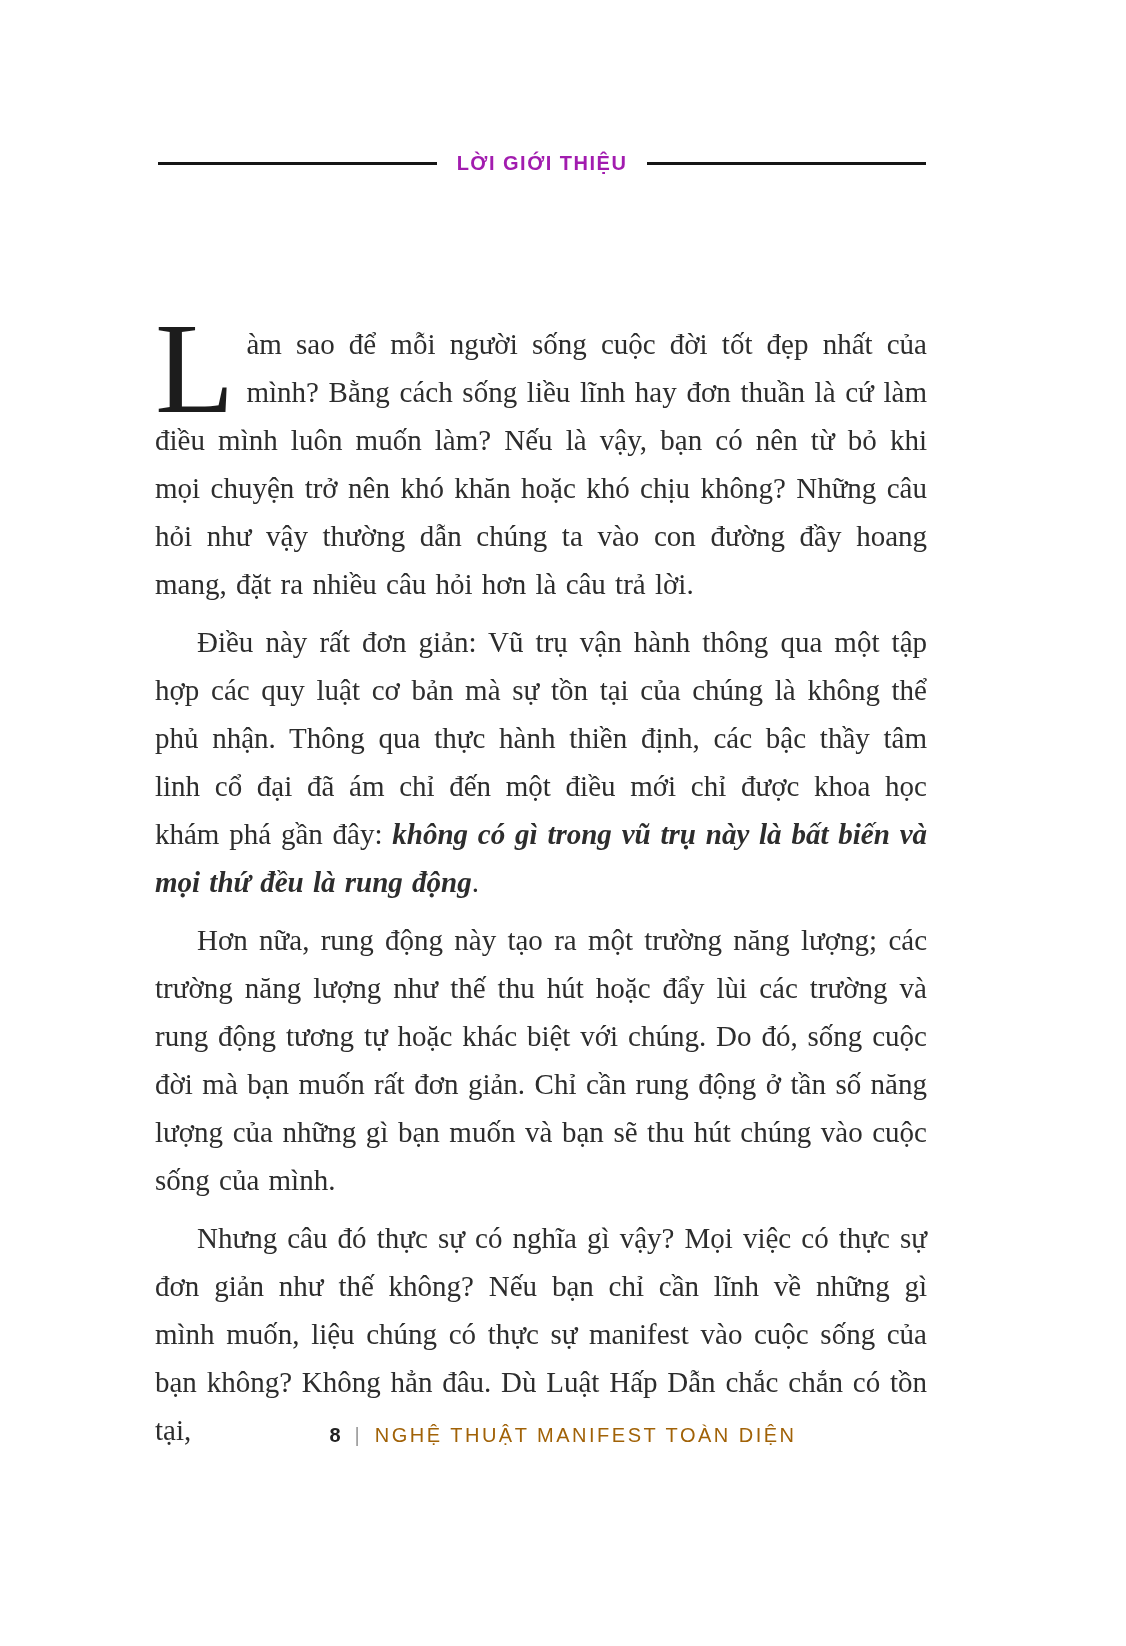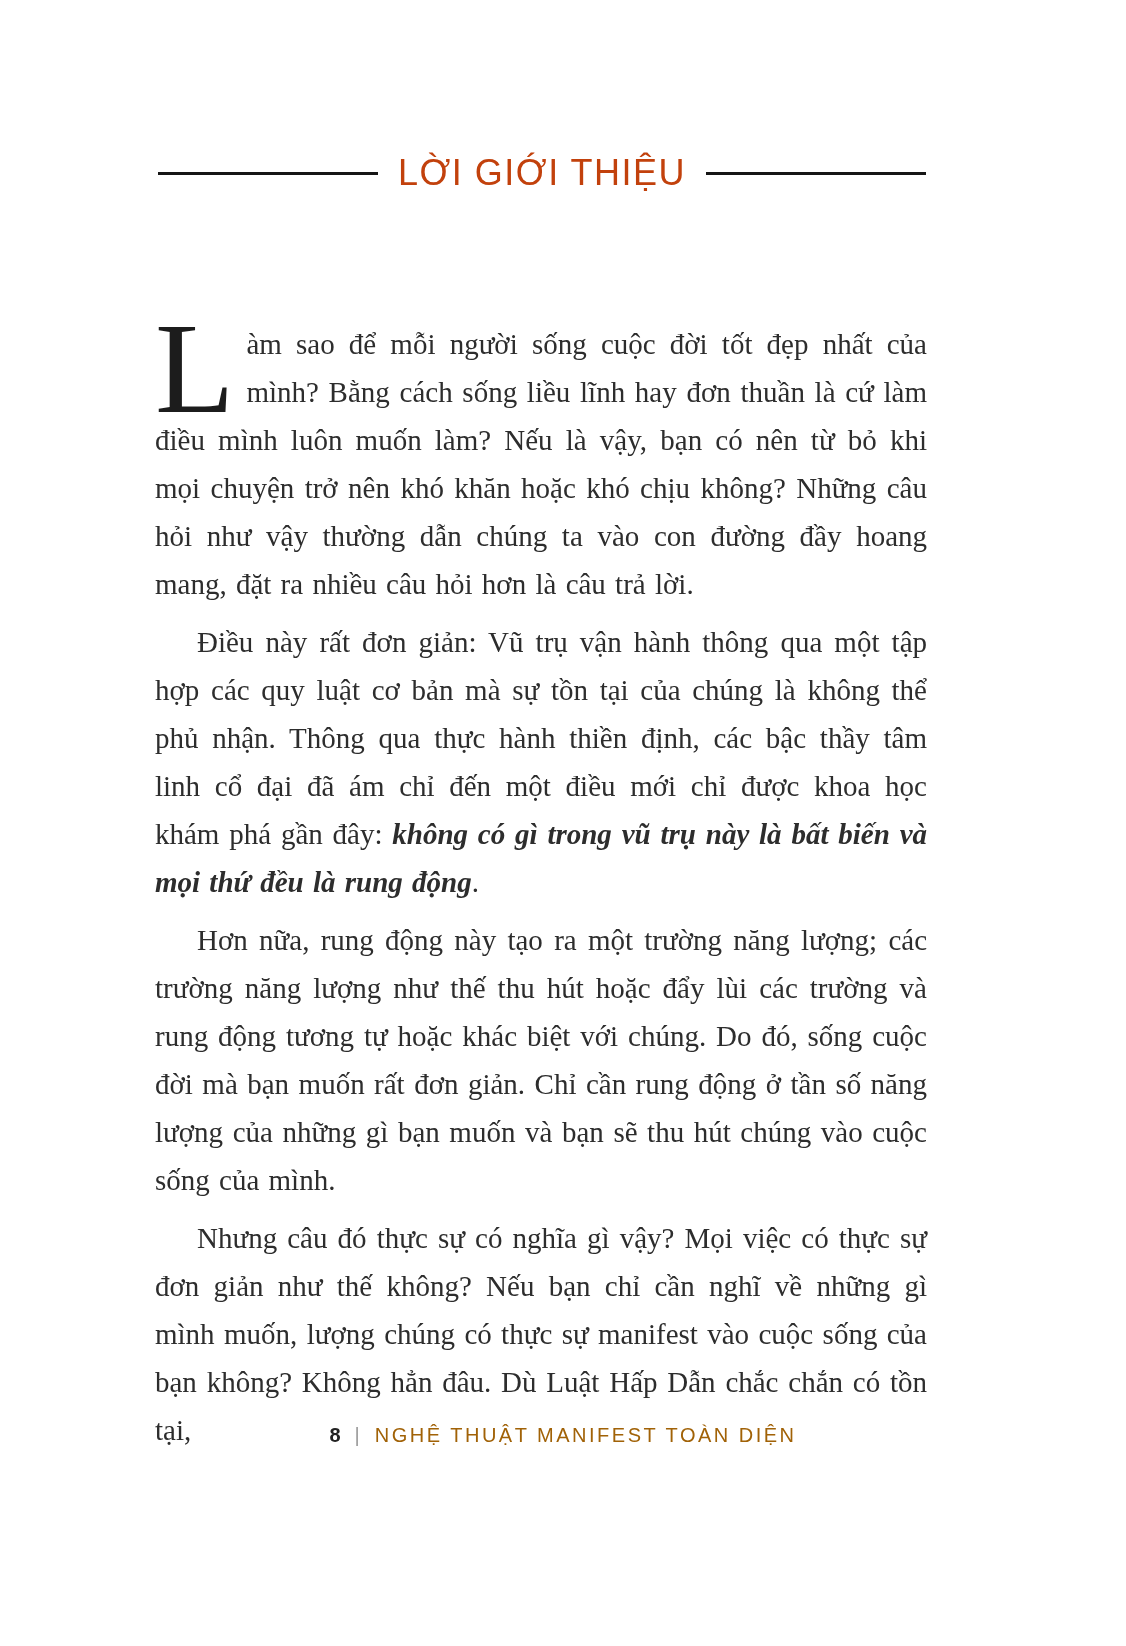--- a/index.html
+++ b/index.html
@@ -25,24 +25,24 @@
     align-items: center;
     gap: 20px;
   }
   .rule {
     flex: 1;
     height: 3px;
     background: #161616;
   }
   .heading {
     font-family: "Liberation Sans", sans-serif;
-    font-weight: normal;
-    font-size: 36px;
+    font-weight: bold;
+    font-size: 20px;
     letter-spacing: 1.5px;
-    color: #c2410c;
+    color: #a21caf;
     white-space: nowrap;
   }
 
   
   .body-text {
     position: absolute;
     top: 320px;
     left: 155px;
     width: 772px;
     font-size: 29px;
@@ -107,20 +107,20 @@
     <span class="rule"></span>
   </div>
 
   <div class="body-text">
     <p class="para"><span class="dropcap">L</span><span>àm sao để mỗi người sống cuộc đời tốt đẹp nhất của mình? Bằng cách sống liều lĩnh hay đơn thuần là cứ làm điều mình luôn muốn làm? Nếu là vậy, bạn có nên từ bỏ khi mọi chuyện trở nên khó khăn hoặc khó chịu không? Những câu hỏi như vậy thường dẫn chúng ta vào con đường đầy hoang mang, đặt ra nhiều câu hỏi hơn là câu trả lời.</span></p>
 
     <p class="para indent"><span>Điều này rất đơn giản: Vũ trụ vận hành thông qua một tập hợp các quy luật cơ bản mà sự tồn tại của chúng là không thể phủ nhận. Thông qua thực hành thiền định, các bậc thầy tâm linh cổ đại đã ám chỉ đến một điều mới chỉ được khoa học khám phá gần đây: </span><span class="em">không có gì trong vũ trụ này là bất biến và mọi thứ đều là rung động</span><span>.</span></p>
 
     <p class="para indent">Hơn nữa, rung động này tạo ra một trường năng lượng; các trường năng lượng như thế thu hút hoặc đẩy lùi các trường và rung động tương tự hoặc khác biệt với chúng. Do đó, sống cuộc đời mà bạn muốn rất đơn giản. Chỉ cần rung động ở tần số năng lượng của những gì bạn muốn và bạn sẽ thu hút chúng vào cuộc sống của mình.</p>
 
-    <p class="para indent">Nhưng câu đó thực sự có nghĩa gì vậy? Mọi việc có thực sự đơn giản như thế không? Nếu bạn chỉ cần nghĩ về những gì mình muốn, lượng chúng có thực sự manifest vào cuộc sống của bạn không? Không hẳn đâu. Dù Luật Hấp Dẫn chắc chắn có tồn tại,</p>
+    <p class="para indent">Nhưng câu đó thực sự có nghĩa gì vậy? Mọi việc có thực sự đơn giản như thế không? Nếu bạn chỉ cần lĩnh về những gì mình muốn, liệu chúng có thực sự manifest vào cuộc sống của bạn không? Không hẳn đâu. Dù Luật Hấp Dẫn chắc chắn có tồn tại,</p>
   </div>
 
   <div class="footer">
     <span class="num">8</span><span class="sep">|</span><span class="title">NGHỆ THUẬT MANIFEST TOÀN DIỆN</span>
   </div>
 
 </div>
 
 </body></html>

